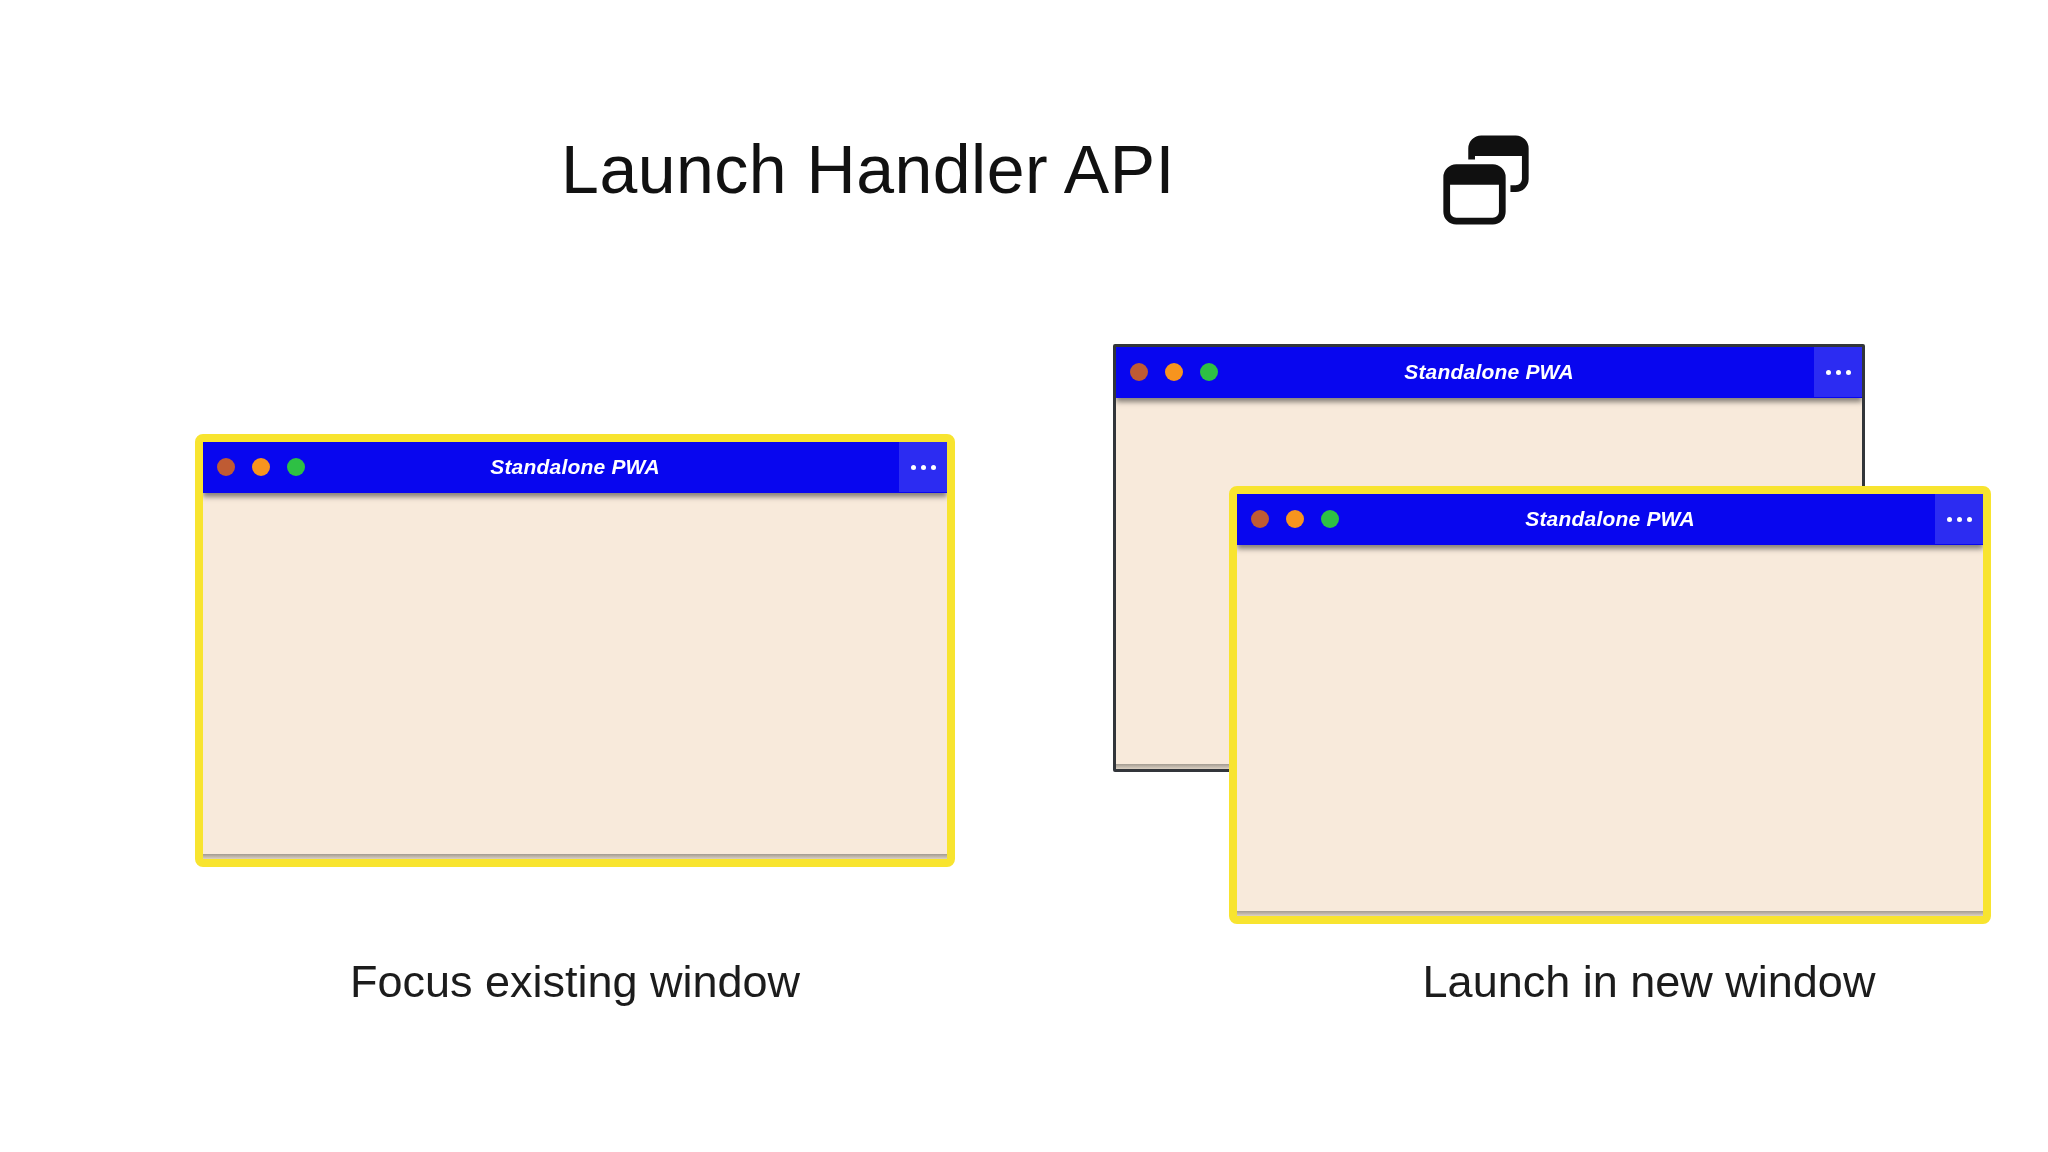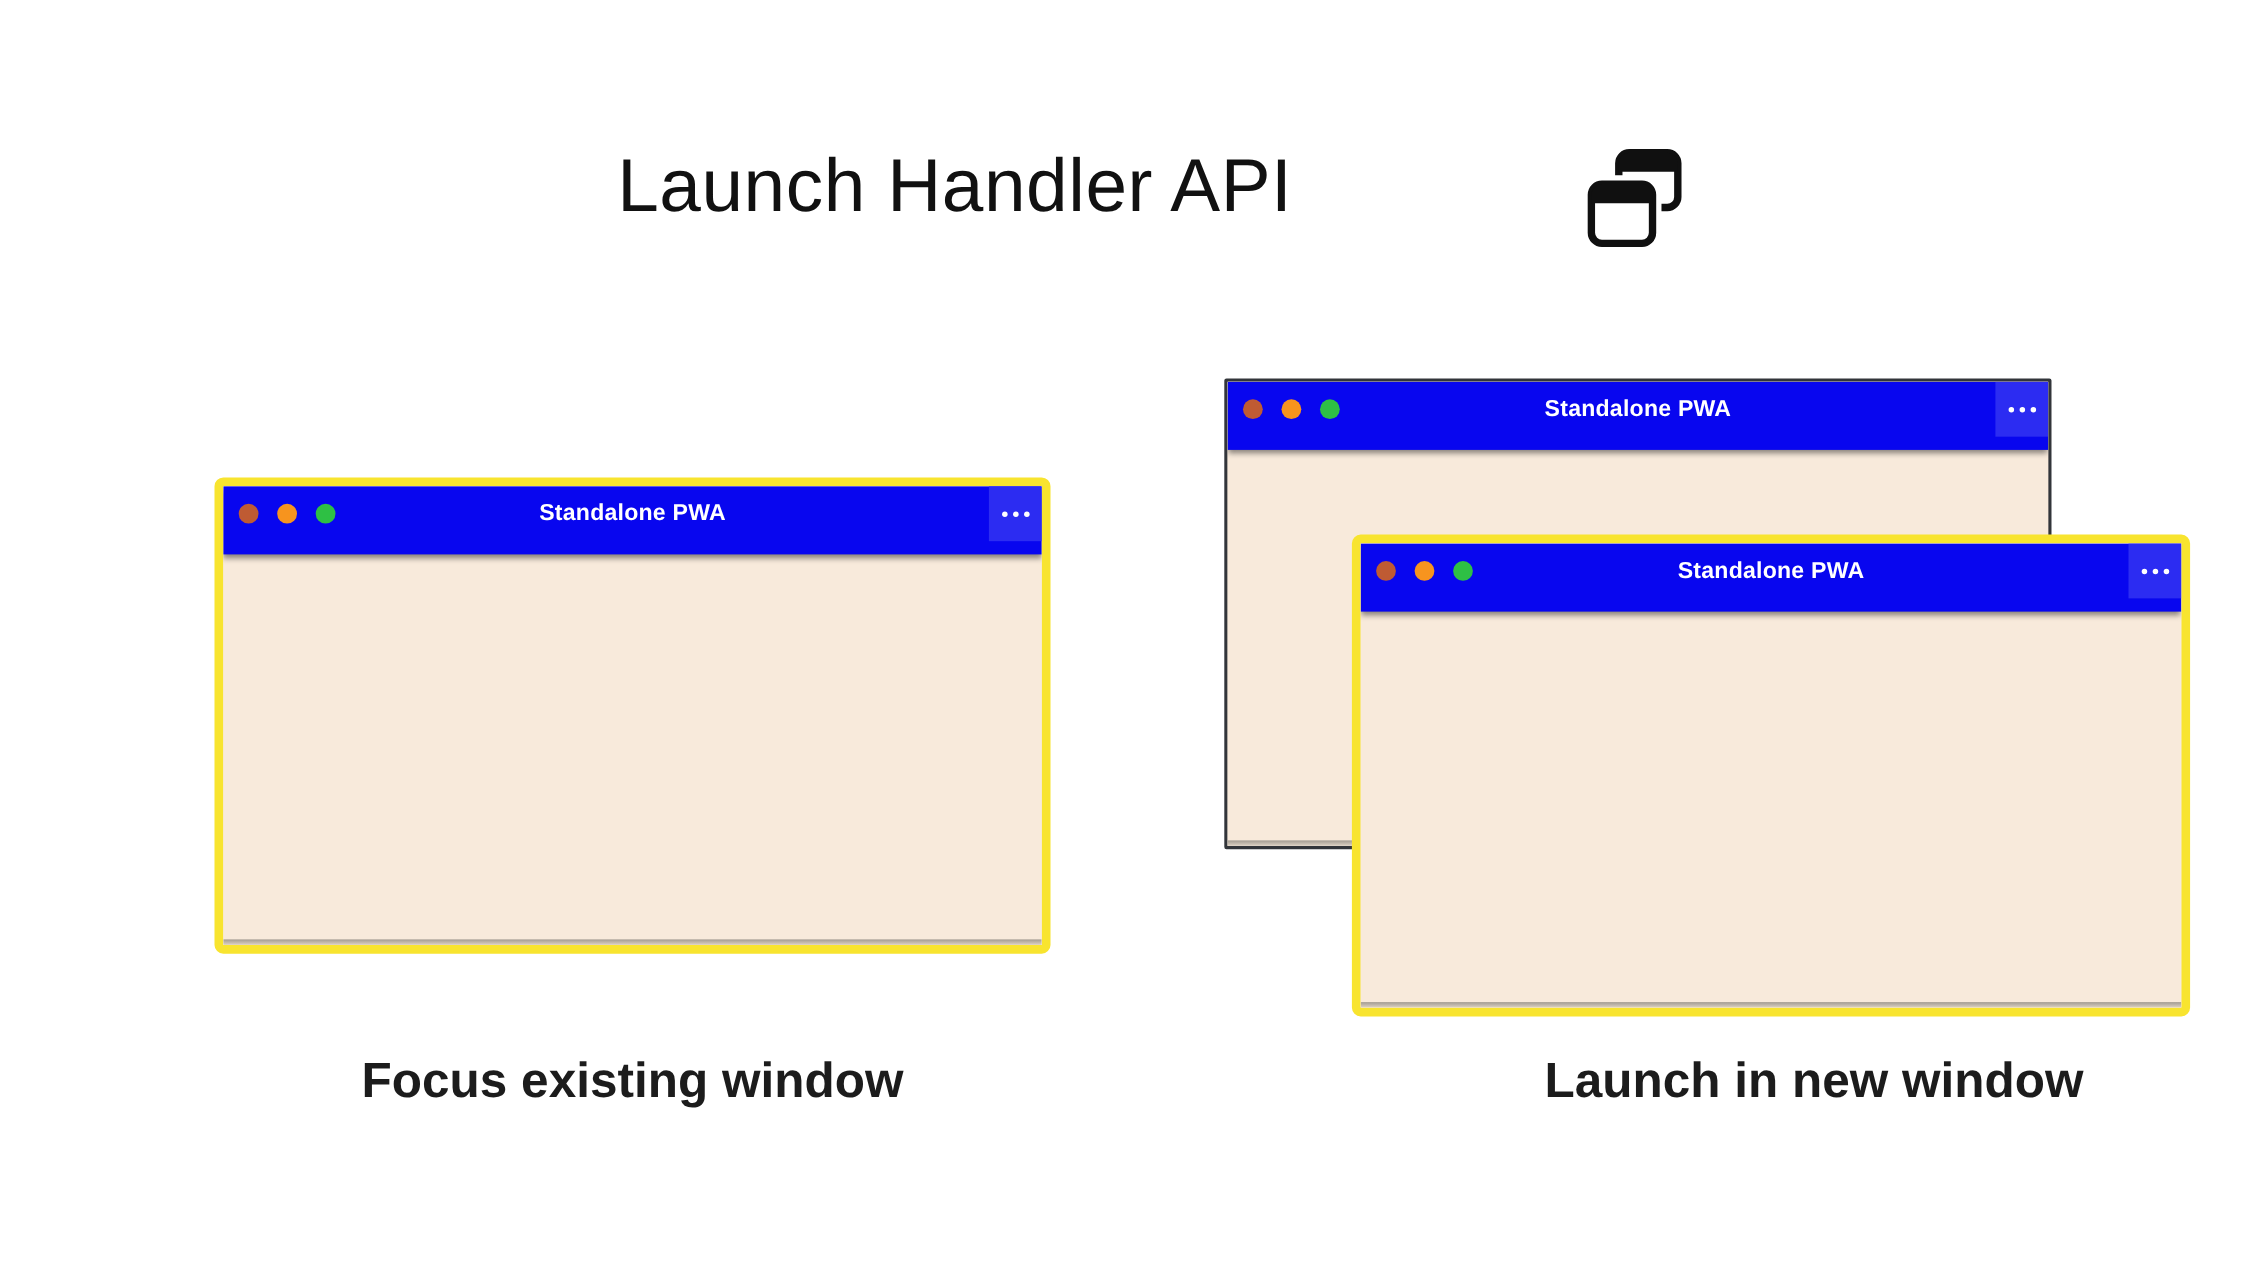--- a/index.html
+++ b/index.html
@@ -61,24 +61,25 @@
   .win-inner::after {
     content: "";
     position: absolute;
     left: 0; right: 0; bottom: 0;
     height: 5px;
     background: linear-gradient(180deg, rgba(92,90,84,0.55), rgba(170,164,152,0.35));
   }
 
   .titlebar {
     position: relative;
-    height: 62px;
+    height: 51px;
     background: var(--titlebar-blue, #0806ef);
     box-shadow: 0 4px 5px rgba(25,25,25,0.5);
     z-index: 1;
+    font-style: italic;
   }
   .titlebar-label {
     position: absolute;
     left: 0; right: 0; top: 0;
     height: 50px;
     line-height: 50px;
     text-align: center;
     color: var(--titlebar-text, #ffffff);
     font-size: 21px;
     font-weight: 700;
@@ -125,21 +126,21 @@
   .window-front        { left: 1229px; top: 486px; width: 762px; height: 438px; z-index: 2; }
 
   
   .caption {
     position: absolute;
     top: 955px;
     margin: 0;
     text-align: center;
     font-size: 45px;
     line-height: 1.2;
-    font-weight: 700;
+    font-weight: 400;
     color: var(--caption-text, #1c1c1c);
   }
   .caption-left  { left: 195px;  width: 760px; }
   .caption-right { left: 1268px; width: 762px; }
 </style>
 </head>
 <body>
 
 <div class="canvas">
 

